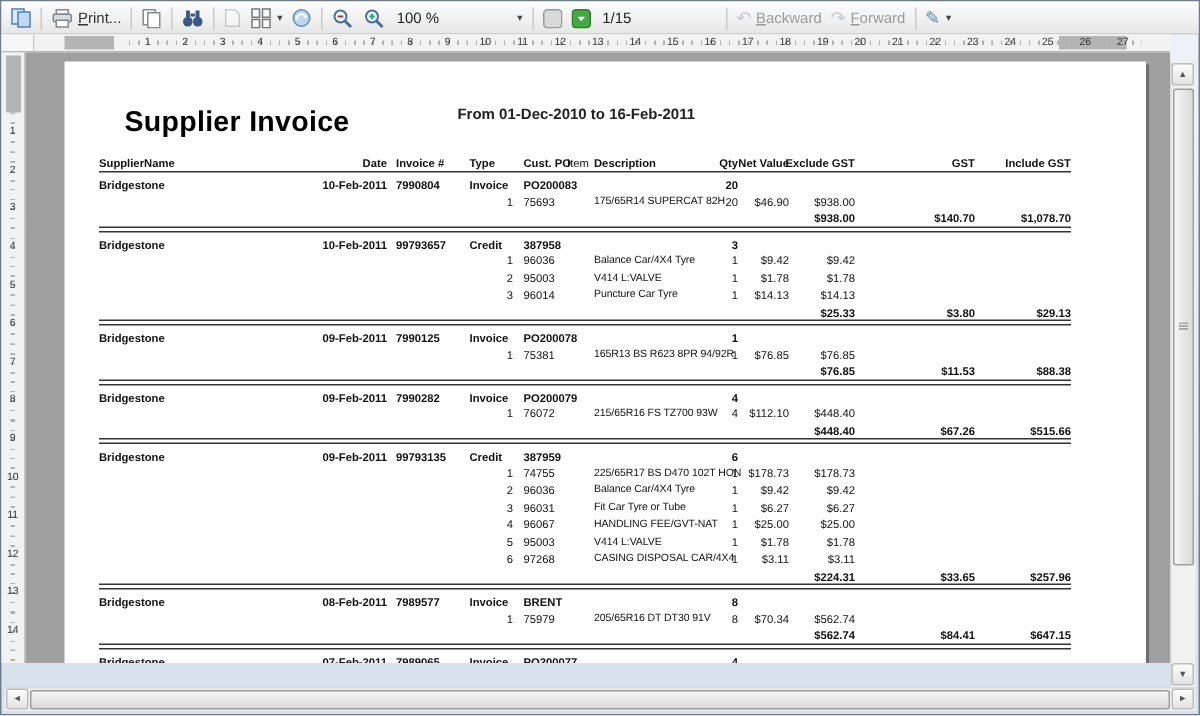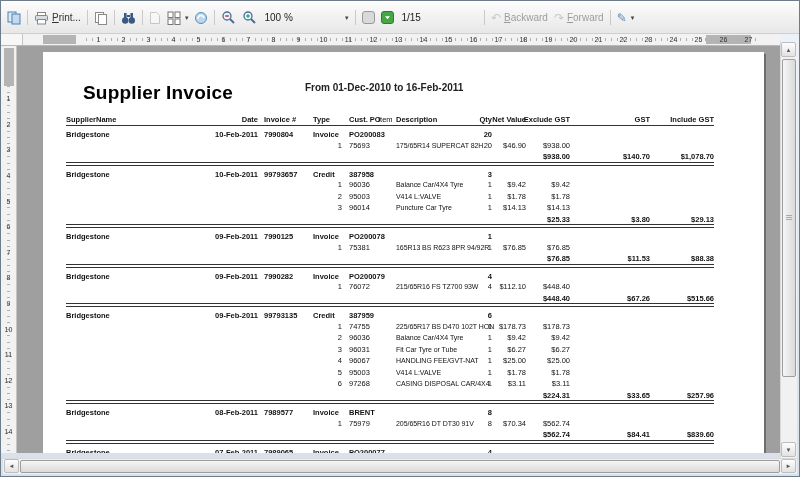--- a/index.html
+++ b/index.html
@@ -9,21 +9,21 @@
 .titlebar{height:19px;display:flex;align-items:center;padding-left:6px;position:relative}
 .app-icon{width:12px;height:12px;margin-right:5px;border:1px solid #6b5a74;border-radius:2px;background:linear-gradient(135deg,#c45a4e 0 48%,#5a7fb8 48% 100%);flex:0 0 auto}
 .title-text{font-size:11px;color:#1d1d1d;white-space:nowrap;text-shadow:0 1px 0 rgba(255,255,255,.7)}
 .win-controls{position:absolute;right:5px;top:0;display:flex}
 .wbtn{height:15px;margin-left:1px;border:1px solid #5e6b79;border-top:none;border-radius:0 0 3px 3px;display:flex;align-items:center;justify-content:center;background:linear-gradient(#fbfcfd,#cbd5e0 50%,#b9c5d2 50%,#dde5ee);cursor:default}
 .wbtn.min{width:28px}.wbtn.max{width:27px}
 .wbtn.close{width:42px;background:linear-gradient(#f0a090,#d9593f 50%,#c33a20 50%,#e07a5f);color:#fff;font-size:10px;font-weight:bold;text-shadow:0 1px 1px #7c1d0d}
 .glyph-min{width:8px;height:3px;background:#333;border:1px solid #222;margin-top:6px}
 .glyph-max{width:9px;height:8px;border:2px solid #333}
 
-.toolbar{height:33px;display:flex;align-items:center;background:linear-gradient(#fcfcfc,#e7e7e7);border-top:1px solid #fff;border-bottom:1px solid #cfcfcf;padding:0 3px}
+.toolbar{height:22px;display:flex;align-items:center;background:linear-gradient(#fcfcfc,#e7e7e7);border-top:1px solid #fff;border-bottom:1px solid #cfcfcf;padding:0 3px}
 .tbtn{height:18px;display:flex;align-items:center;gap:3px;padding:0 3px;border-radius:2px;font-size:10px;color:#333;white-space:nowrap}
 .sep{width:1px;height:15px;background:#c9c9c9;margin:0 3px;flex:0 0 auto}
 .disabled{opacity:.45}
 .drop{font-size:7px;color:#444;margin-left:1px}
 .accel{text-decoration:underline}
 .zoom-combo{width:92px;display:flex;align-items:center;justify-content:space-between;padding:0 4px;font-size:10px;color:#222}
 .page-ind{font-size:10px;color:#222;margin-left:4px}
 .curve-icon{font-size:12px;color:#8b98a8;line-height:1}
 .pen-icon{font-size:12px;color:#5b87b5;line-height:1}
 
@@ -605,21 +605,21 @@
                 <div class="cell "></div>
                 <div class="cell "></div>
                 <div class="cell "></div>
                 <div class="cell "></div>
                 <div class="cell "></div>
                 <div class="cell "></div>
                 <div class="cell "></div>
                 <div class="cell "></div>
                 <div class="cell rt">$562.74</div>
                 <div class="cell rt">$84.41</div>
-                <div class="cell rt">$839.60</div>
+                <div class="cell rt">$647.15</div>
               </div>
             </div>
             <div class="tgroup">
               <div class="trow ghdr">
                 <div class="cell ">Bridgestone</div>
                 <div class="cell rt">07-Feb-2011</div>
                 <div class="cell pl6">7989065</div>
                 <div class="cell pl9">Invoice</div>
                 <div class="cell pl5">PO200077</div>
                 <div class="cell "></div>

